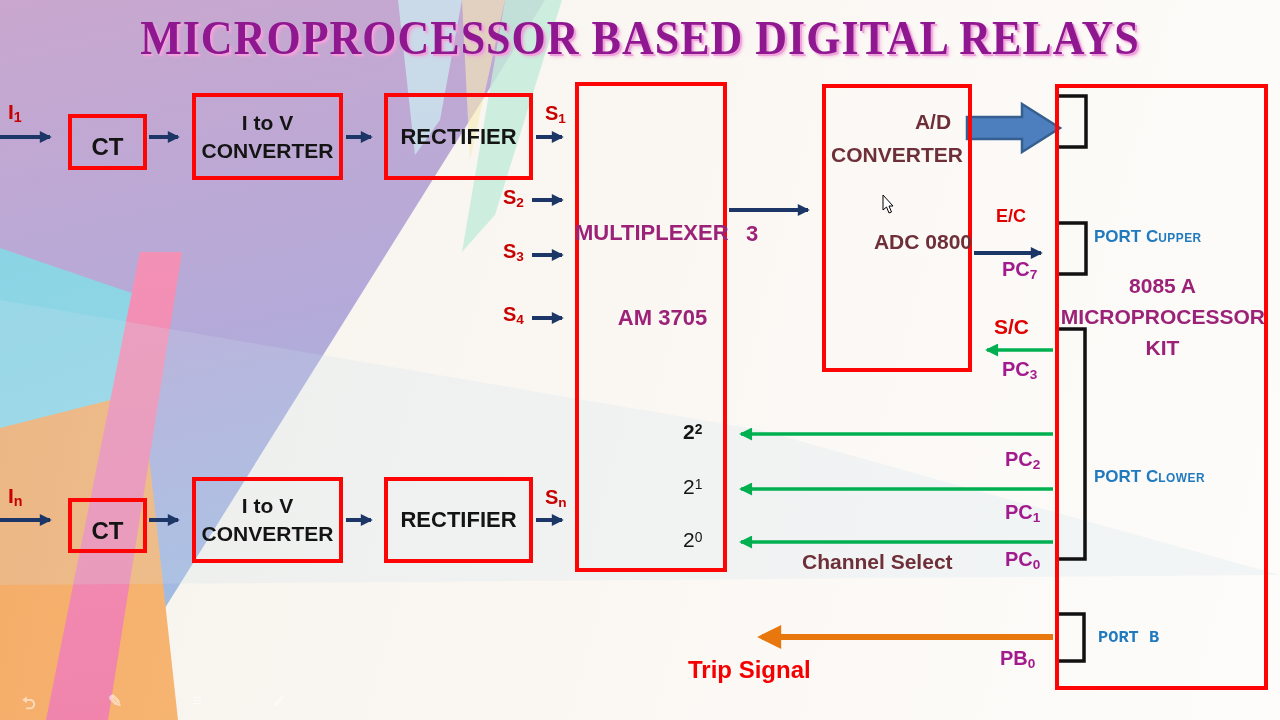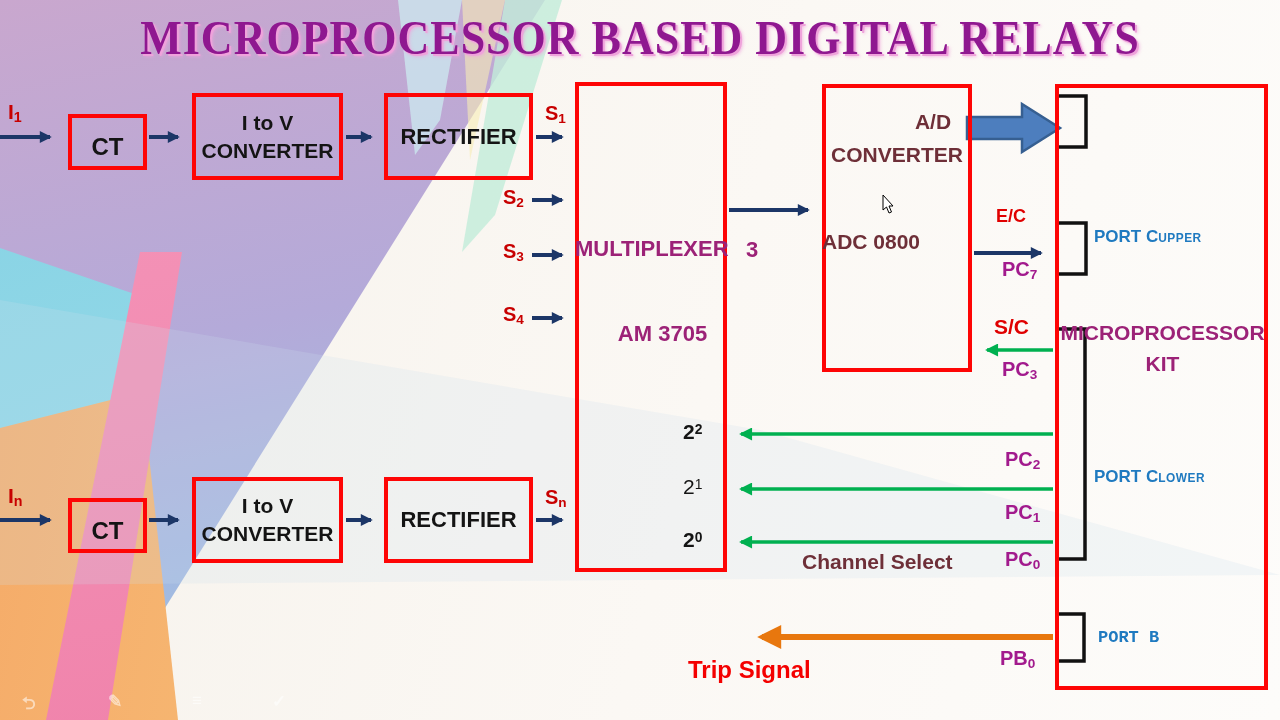--- a/index.html
+++ b/index.html
@@ -22,21 +22,21 @@
   .title{position:absolute;left:0;right:0;top:12px;text-align:center;
     font-family:"Liberation Serif",serif;font-weight:bold;font-size:44px;letter-spacing:1px;
     color:#8F1890;transform:scaleY(1.12);
     text-shadow:2px 2px 0 #EFA3DB,3px 3px 3px rgba(239,163,219,.65);}
   .box{position:absolute;box-sizing:border-box;border:4px solid #FE0505;background:transparent;
     display:flex;flex-direction:column;align-items:center;justify-content:center;text-align:center;
     font-weight:bold;color:#141414;}
   .lbl{position:absolute;font-weight:bold;white-space:nowrap;line-height:1.1;}
   .red{color:#C80000;}
   .mag{color:#A21A8D;}
-  .pur{color:#9C2277;margin-top:16px;}
+  .pur{color:#9C2277;}
   .maroon{color:#6E2F38;}
   .blue{color:#1F7AC0;text-align:right;}
   .blk{color:#141414;}
   sub{font-size:68%;vertical-align:-18%;}
   sup{font-size:66%;vertical-align:34%;}
   .caps{font-size:70%;letter-spacing:.5px;}
   svg.overlay{position:absolute;left:0;top:0;pointer-events:none;}
   .wm{position:absolute;color:rgba(255,255,255,.55);font-size:17px;font-weight:bold;}
 </style>
 </head>
@@ -127,40 +127,41 @@
 
   <div class="lbl red" style="left:503px;top:186px;font-size:20px;"><span>S</span><sub>2</sub></div>
   <div class="lbl red" style="left:503px;top:240px;font-size:20px;"><span>S</span><sub>3</sub></div>
   <div class="lbl red" style="left:503px;top:303px;font-size:20px;"><span>S</span><sub>4</sub></div>
 
   <div class="box" style="left:575px;top:82px;width:152px;height:490px;"></div>
   <div class="lbl pur" style="left:575px;top:221px;width:152px;text-align:center;font-size:22px;">MULTIPLEXER</div>
   <div class="lbl pur" style="left:575px;top:306px;width:175px;text-align:center;font-size:22px;">AM 3705</div>
   <div class="lbl blk" style="left:683px;top:420px;font-size:21px;font-weight:bold;"><span>2</span><sup>2</sup></div>
   <div class="lbl blk" style="left:683px;top:475px;font-size:21px;font-weight:normal;"><span>2</span><sup>1</sup></div>
-  <div class="lbl blk" style="left:683px;top:528px;font-size:21px;font-weight:bold;"><span>2</span><sup>0</sup></div>
+  <div class="lbl blk" style="left:683px;top:528px;font-size:21px;font-weight:normal;"><span>2</span><sup>0</sup></div>
 
   <div class="box" style="left:822px;top:84px;width:150px;height:288px;"></div>
   <div class="lbl maroon" style="left:822px;top:110px;width:150px;text-align:center;font-size:21px;margin-left:36px;">A/D</div>
   <div class="lbl maroon" style="left:822px;top:143px;width:150px;text-align:center;font-size:21px;">CONVERTER</div>
-  <div class="lbl maroon" style="left:822px;top:230px;width:150px;text-align:left;font-size:21px;">ADC 0800</div>
+  <div class="lbl maroon" style="left:822px;top:230px;width:150px;text-align:right;font-size:21px;">ADC 0800</div>
   <div class="lbl pur" style="left:746px;top:222px;font-size:22px;">3</div>
 
   <div class="lbl" style="left:996px;top:207px;font-size:18px;color:#E00000;">E/C</div>
   <div class="lbl mag" style="left:1002px;top:258px;font-size:20px;"><span>PC</span><sub>7</sub></div>
   <div class="lbl" style="left:994px;top:315px;font-size:21px;color:#E00000;">S/C</div>
   <div class="lbl mag" style="left:1002px;top:358px;font-size:20px;"><span>PC</span><sub>3</sub></div>
   <div class="lbl mag" style="left:1005px;top:448px;font-size:20px;"><span>PC</span><sub>2</sub></div>
   <div class="lbl mag" style="left:1005px;top:501px;font-size:20px;"><span>PC</span><sub>1</sub></div>
   <div class="lbl mag" style="left:1005px;top:548px;font-size:20px;"><span>PC</span><sub>0</sub></div>
   <div class="lbl maroon" style="left:802px;top:550px;font-size:21px;">Channel Select</div>
 
   <div class="box" style="left:1055px;top:84px;width:213px;height:606px;"></div>
   <div class="lbl blue" style="left:1094px;top:228px;font-size:17px;"><span>PORT C</span><span class="caps">UPPER</span></div>
-  <div class="lbl pur" style="left:1060px;top:305px;width:205px;text-align:center;font-size:21px;">MICROPROCESSOR</div>
+  <div class="lbl pur" style="left:1060px;top:274px;width:205px;text-align:center;font-size:21px;">8085 A</div>
+  <div class="lbl pur" style="left:1060px;top:305px;width:205px;text-align:right;font-size:21px;">MICROPROCESSOR</div>
   <div class="lbl pur" style="left:1060px;top:336px;width:205px;text-align:center;font-size:21px;">KIT</div>
   <div class="lbl blue" style="left:1094px;top:468px;font-size:17px;"><span>PORT C</span><span class="caps">LOWER</span></div>
   <div class="lbl blue" style="left:1098px;top:629px;font-size:17px;font-family:Liberation Mono, monospace;">PORT B</div>
 
   <div class="lbl mag" style="left:1000px;top:647px;font-size:20px;"><span>PB</span><sub>0</sub></div>
   <div class="lbl" style="left:688px;top:657px;font-size:24px;color:#F40000;">Trip Signal</div>
 
   <span class="wm" style="left:22px;top:691px;">⮌</span>
   <span class="wm" style="left:108px;top:691px;">✎</span>
   <span class="wm" style="left:192px;top:691px;">≡</span>

